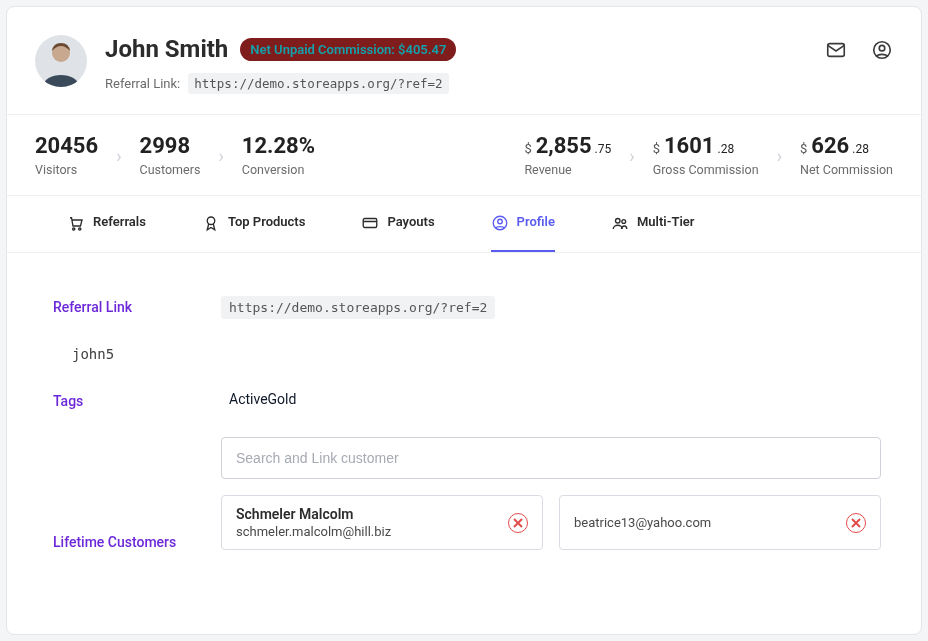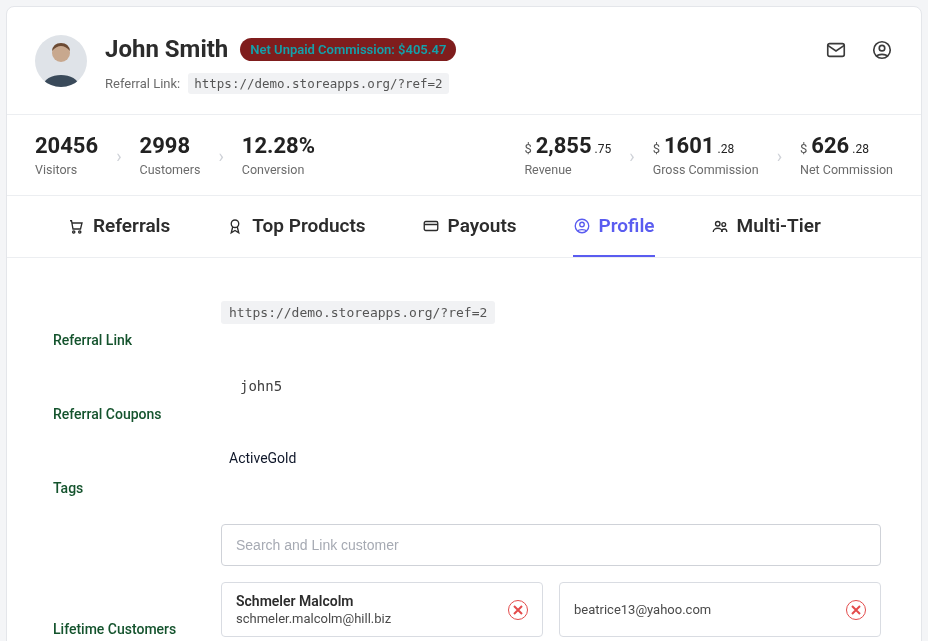--- a/index.html
+++ b/index.html
@@ -106,24 +106,24 @@
 
   
   .tabs {
     display: flex;
     gap: 56px;
     padding: 0 60px;
     border-bottom: 1px solid #eceef1;
   }
   .tab {
     display: flex;
-    align-items: center;
+    align-items: flex-start;
     gap: 8px;
     padding: 18px 0;
-    font-size: 19px;
+    font-size: 13px;
     font-weight: 600;
     color: #2c2c2c;
     cursor: pointer;
     border-bottom: 2px solid transparent;
   }
   .tab.active {
     color: #5a5cf0;
     border-bottom-color: #5a5cf0;
   }
   .tab .ticon { width:18px; height:18px; display:inline-flex; }
@@ -135,24 +135,23 @@
   }
   .prow {
     display: flex;
     align-items: flex-start;
     padding: 14px 0;
     gap: 8px;
   }
   .plabel {
     width: 160px;
     font-size: 14px;
-    color: #14532d;
+    color: #6d28d9;
     font-weight: 500;
     padding-top: 2px;
-    margin-top: 28px;
   }
   .pval {
     flex:1;
   }
   .pval .code {
     font-family: ui-monospace, SFMono-Regular, Menlo, Consolas, monospace;
     background: #f1f2f4;
     padding: 4px 8px;
     border-radius: 3px;
     color: #555;
@@ -349,21 +348,20 @@
   <div class="profile-body">
 
     <div class="prow">
       <div class="plabel">Referral Link</div>
       <div class="pval">
         <span class="code">https://demo.storeapps.org/?ref=2</span>
       </div>
     </div>
 
     <div class="prow">
-      <div class="plabel">Referral Coupons</div>
       <div class="pval">
         <span class="mono">john5</span>
       </div>
     </div>
 
     <div class="prow">
       <div class="plabel">Tags</div>
       <div class="pval">
         <div class="tag-list">
           <span>Active</span>

